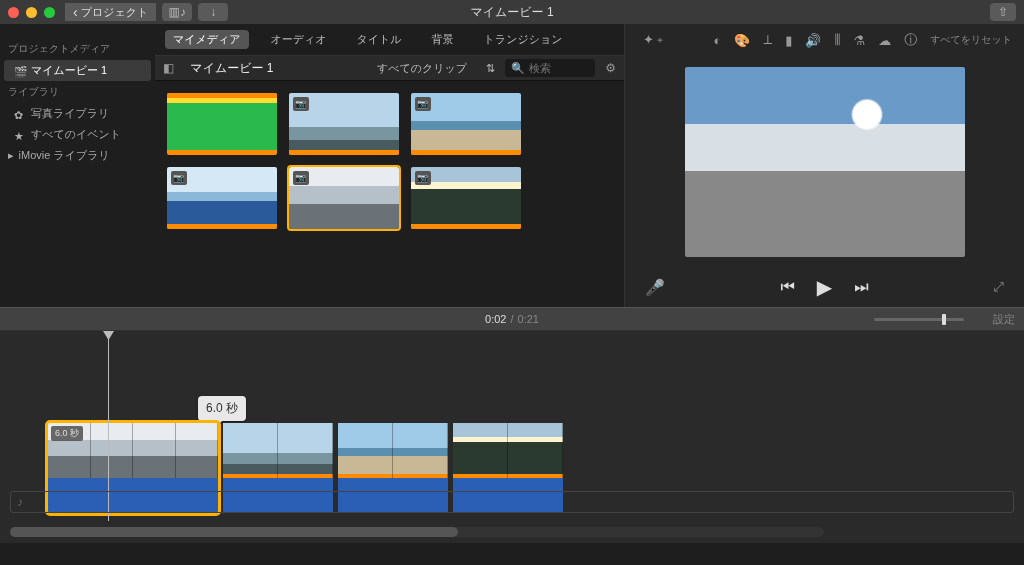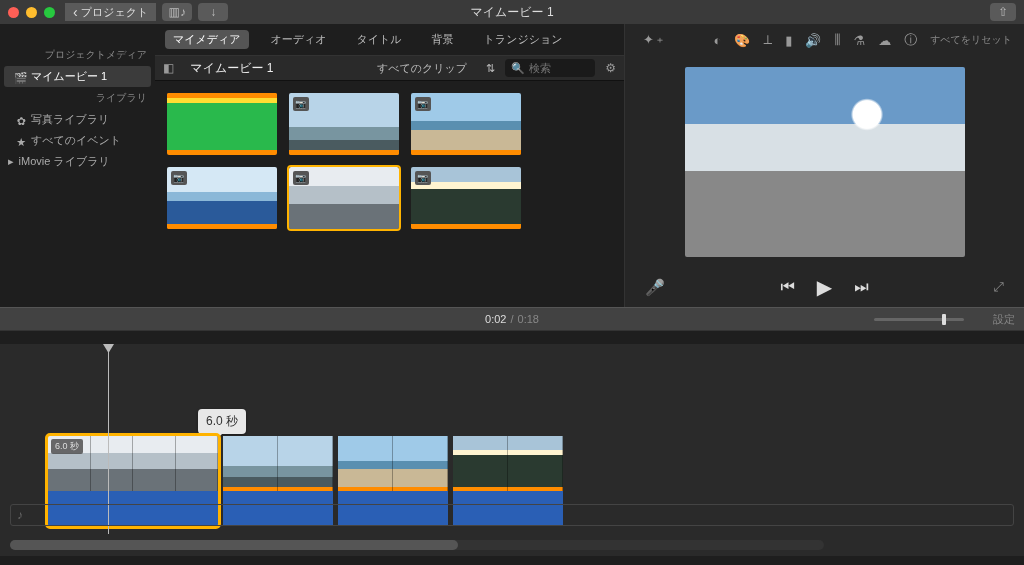--- a/index.html
+++ b/index.html
@@ -11,21 +11,21 @@
   .dot { width:11px; height:11px; border-radius:50%; }
   .dot.r{background:#ff5f56;} .dot.y{background:#ffbd2e;} .dot.g{background:#27c93f;}
   .back-btn { margin-left:10px; background:#5a5a5a; color:#ddd; height:18px; padding:0 8px; border-radius:0; display:flex; align-items:center; font-size:11px; }
   .back-btn::before{content:"‹"; margin-right:3px; font-size:14px; line-height:0;}
   .tb-btn { margin-left:6px; background:#5a5a5a; color:#bbb; height:18px; width:30px; border-radius:4px; display:flex; align-items:center; justify-content:center;}
   .title-center { position:absolute; left:50%; transform:translateX(-50%); font-size:12px; color:#ddd;}
   .share-btn{ position:absolute; right:8px; background:#5a5a5a; color:#bbb; height:18px; width:26px; border-radius:4px; display:flex; align-items:center; justify-content:center;}
 
   
   .upper { display:flex; height: 283px; background:#1e1e1e; }
-  .left-pane { width:155px; background:#1e1e1e; color:#aaa; padding-top:20px; font-size:11px;text-align:right;}
+  .left-pane { width:155px; background:#1e1e1e; color:#aaa; padding-top:14px; font-size:11px;}
   .lp-head { color:#888; padding:4px 8px; font-size:10px;}
   .lp-item { padding:3px 8px 3px 14px; display:flex; align-items:center; gap:5px;}
   .lp-item.sel{ background:#3b3b3b; color:#fff; border-radius:3px; margin:0 4px; padding-left:10px;}
   .lp-icon{ width:12px; height:10px; display:inline-block;}
 
   .mid-pane { flex:1; background:#1e1e1e; display:flex; flex-direction:column;}
   .tabs { display:flex; gap:14px; padding:6px 0 6px 10px; align-items:flex-start; font-size:11px;}
   .tab { color:#bbb; padding:2px 8px; border-radius:4px;}
   .tab.active{ background:#555; color:#fff;}
   .tab-sub-bar { display:flex; align-items:center; gap:10px; padding:4px 8px; background:#2a2a2a; height:26px; border-top:1px solid #333; border-bottom:1px solid #111;}
@@ -54,21 +54,21 @@
 
   
   .tl-head{ height:24px; background:#424242; display:flex; align-items:center; justify-content:center; color:#bbb; font-size:11px; position:relative; border-top:1px solid #555; border-bottom:1px solid #333;}
   .tl-head .time-cur{color:#ddd;}
   .tl-head .time-tot{color:#888;}
   .tl-head .slider{position:absolute; right:60px; width:90px; height:3px; background:#666; border-radius:2px;}
   .tl-head .slider::after{content:""; position:absolute; right:18px; top:-4px; width:4px; height:11px; background:#ddd; border-radius:1px;}
   .tl-head .settings{position:absolute; right:9px; color:#888;}
 
   
-  .timeline{ height:212px; background:#2a2a2a; position:relative; overflow:hidden;margin-top:13px;}
+  .timeline{ height:212px; background:#2a2a2a; position:relative; overflow:hidden;}
   .playhead{ position:absolute; left:108px; top:0; bottom:22px; width:1px; background:#bbb;}
   .playhead::before{content:""; position:absolute; top:0; left:-5px; width:11px; height:9px; background:#bbb; clip-path:polygon(0 0,100% 0,50% 100%);}
   .tl-clips{ position:absolute; top:92px; left:48px; display:flex; gap:5px;}
   .tl-clip{ width:170px; height:90px; position:relative;}
   .tl-clip.short{width:110px;}
   .tl-clip .img{height:55px; background:#666; display:flex;}
   .tl-clip .img .seg{flex:1; border-right:1px solid rgba(0,0,0,0.3);}
   .tl-clip .audio{height:35px; background:#2a5fb5;}
   .tl-clip.sel{outline:3px solid #ffb300; border-radius:2px;}
   .tl-clip .dur-badge{position:absolute; top:3px; left:3px; background:rgba(80,80,80,0.85); color:#ddd; font-size:9px; padding:1px 4px; border-radius:2px;}
@@ -196,21 +196,21 @@
       <span style="font-size:20px;">▶</span>
       <span>⏭</span>
       <span class="full">⤢</span>
     </div>
   </div>
 </div>
 
 <div class="tl-head">
   <span class="time-cur">0:02</span>
   <span style="margin:0 4px;color:#888;">/</span>
-  <span class="time-tot">0:18</span>
+  <span class="time-tot">0:21</span>
   <div class="slider"></div>
   <span class="settings">設定</span>
 </div>
 
 <div class="timeline">
   <div class="tooltip">6.0 秒</div>
   <div class="tl-clips">
     <div class="tl-clip sel">
       <div class="dur-badge">6.0 秒</div>
       <div class="img">

